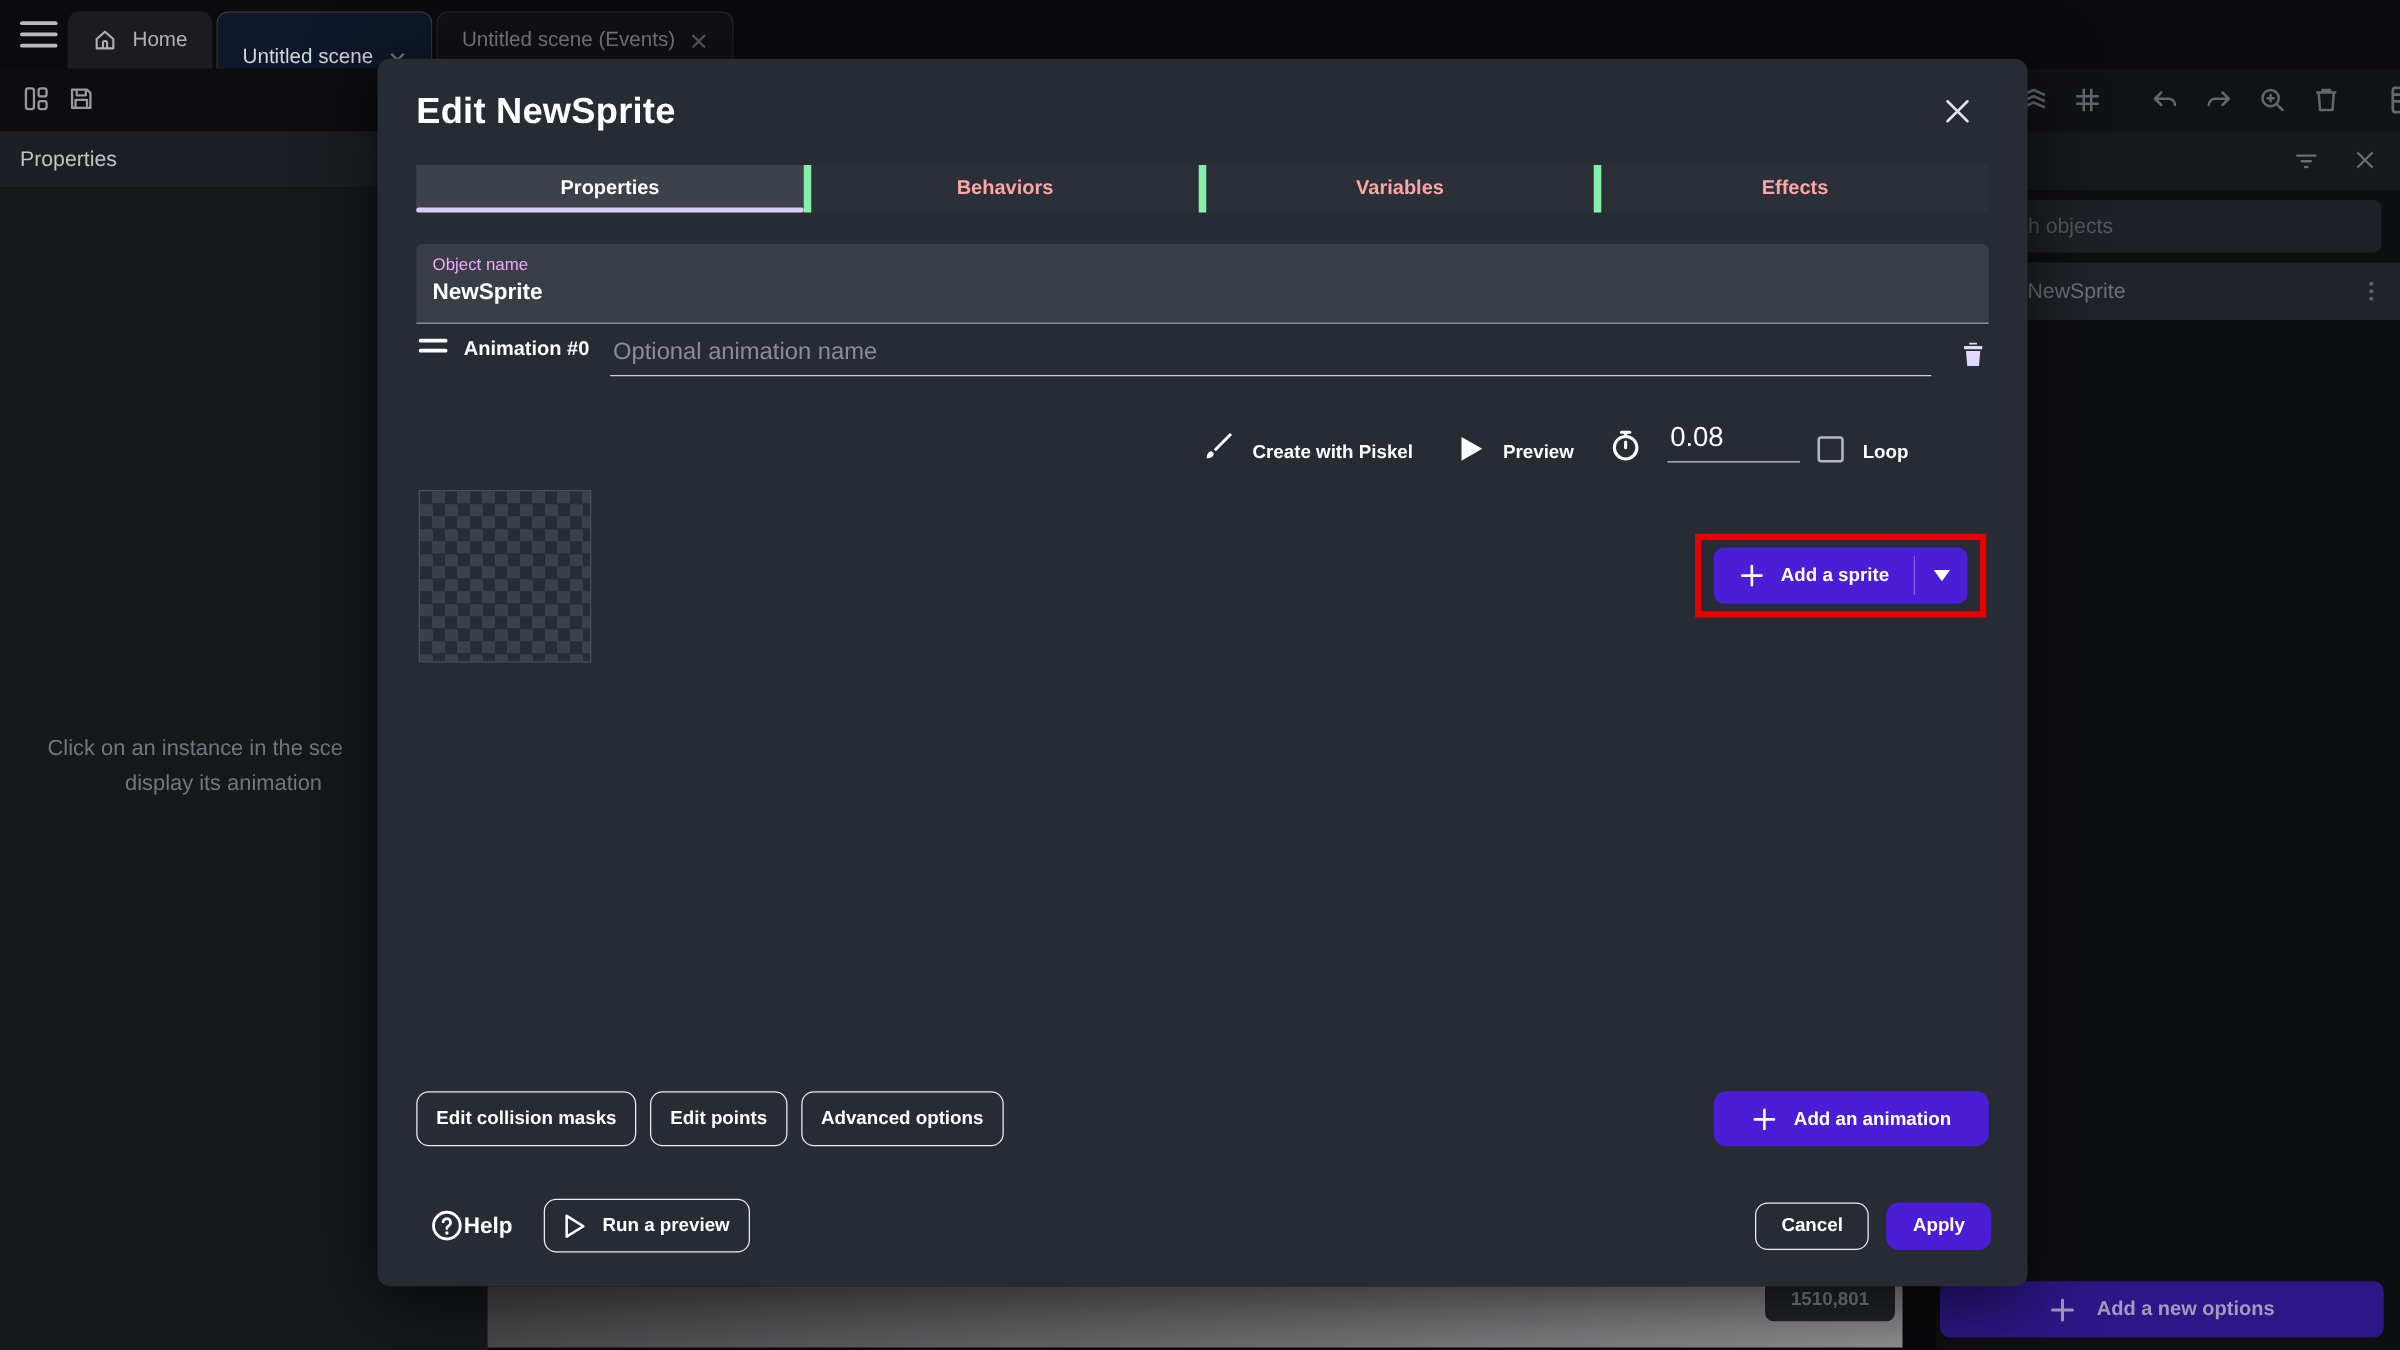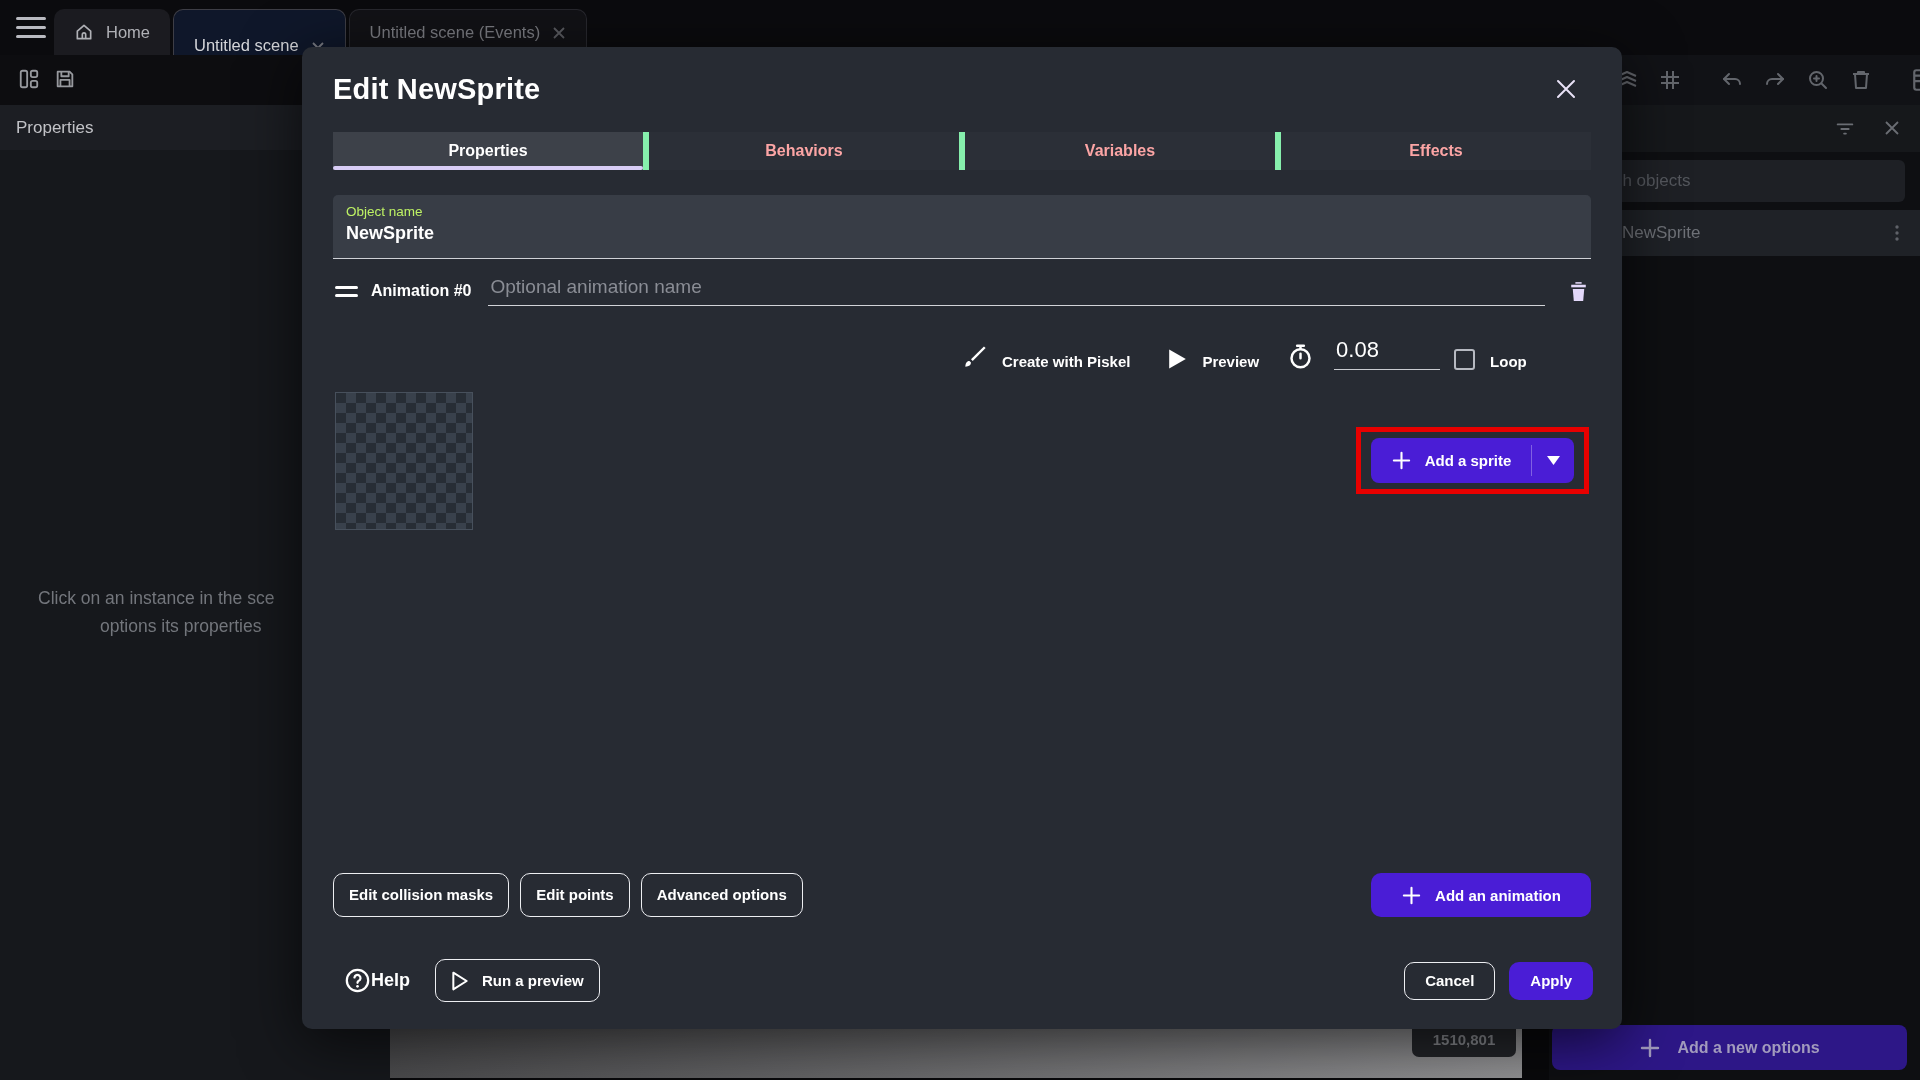--- a/index.html
+++ b/index.html
@@ -53,24 +53,24 @@
   .dlg-title { position:absolute; left:31px; top:26px; color:#fff; font-size:29px; font-weight:800; letter-spacing:.2px; }
   .dlg-close { position:absolute; right:43px; top:29px; color:#e9e2f7; cursor:pointer; }
 
   .dlg-tabs { position:absolute; left:31px; top:85px; width:1258px; height:38px; background:#2b2f37; display:flex; }
   .dlg-tab { flex:1; position:relative; display:flex; align-items:center; justify-content:center; font-size:16px; font-weight:bold; color:#fca5a5; cursor:pointer; border-left:6px solid #86efac; }
   .dlg-tab:first-child { border-left:none; }
   .dlg-tab.on { background:#3d4149; color:#fff; }
   .dlg-tab.on .ul { position:absolute; left:0; bottom:0; width:100%; height:4px; background:#d9cdf6; border-radius:2px; }
 
   .obj-field { position:absolute; left:31px; top:148px; width:1258px; height:64px; background:#383d46; border-radius:5px 5px 0 0; border-bottom:1px solid #cfd1d6; }
-  .obj-field .lbl { position:absolute; left:13px; top:9px; font-size:13.5px; color:#bef264; }
+  .obj-field .lbl { position:absolute; left:13px; top:9px; font-size:13.5px; color:#f0abfc; }
   .obj-field input { position:absolute; left:13px; top:28px; width:1200px; background:transparent; border:none; outline:none; color:#fff; font-size:18px; font-weight:bold; font-family:inherit; }
 
-  .anim-row { position:absolute; left:31px; top:224px; width:1258px; height:40px; display:flex; align-items:center; }
+  .anim-row { position:absolute; left:31px; top:224px; width:1258px; height:40px; display:flex; align-items:flex-start; }
   .drag-handle { width:23px; display:flex; flex-direction:column; gap:5px; margin-left:2px; margin-right:13px; cursor:grab; }
   .drag-handle span { height:3px; background:#fff; border-radius:2px; }
   .anim-label { color:#fff; font-size:16px; font-weight:bold; margin-right:17px; white-space:nowrap; }
   .anim-name { flex:1; background:transparent; border:none; border-bottom:1.5px solid #d2d3d8; outline:none; color:#fff; font-size:19px; padding:0 2px 7px 2px; font-family:inherit; }
   .anim-name::placeholder { color:#8a8d95; }
   .anim-trash { margin-left:21px; color:#e3d8fa; cursor:pointer; display:flex; }
 
   .piskel-row { position:absolute; left:660px; top:283px; width:596px; height:40px; display:flex; align-items:flex-end; color:#fff; }
   .piskel-row .txt { font-size:15px; font-weight:bold; white-space:nowrap; }
   .pk-brush { margin-right:13px; display:flex; }
@@ -155,21 +155,21 @@
       <svg width="22" height="22" viewBox="0 0 24 24" fill="none" stroke="currentColor" stroke-width="2" stroke-linejoin="round">
           <path d="M4 4 h13 l3 3 v13 H4 Z"></path>
           <path d="M8 4 v5 h8 V4 M7 20 v-7 h10 v7"></path>
         </svg>
     </span>
   </div>
 
   <div class="props-header">Properties</div>
   <div class="props-body">
     <div class="props-empty pe1">Click on an instance in the sce</div>
-    <div class="props-empty pe2">options its properties</div>
+    <div class="props-empty pe2">display its animation</div>
   </div>
 
   <div class="right-panel">
     <div class="rp-toolbar">
       <span class="g">
         <svg width="24" height="24" viewBox="0 0 24 24" fill="none" stroke="currentColor" stroke-width="2" stroke-linejoin="round">
             <path d="M3 8 L12 4 L21 8"></path>
             <path d="M3 13 L12 9 L21 13"></path>
             <path d="M3 18 L12 14 L21 18"></path>
           </svg>

